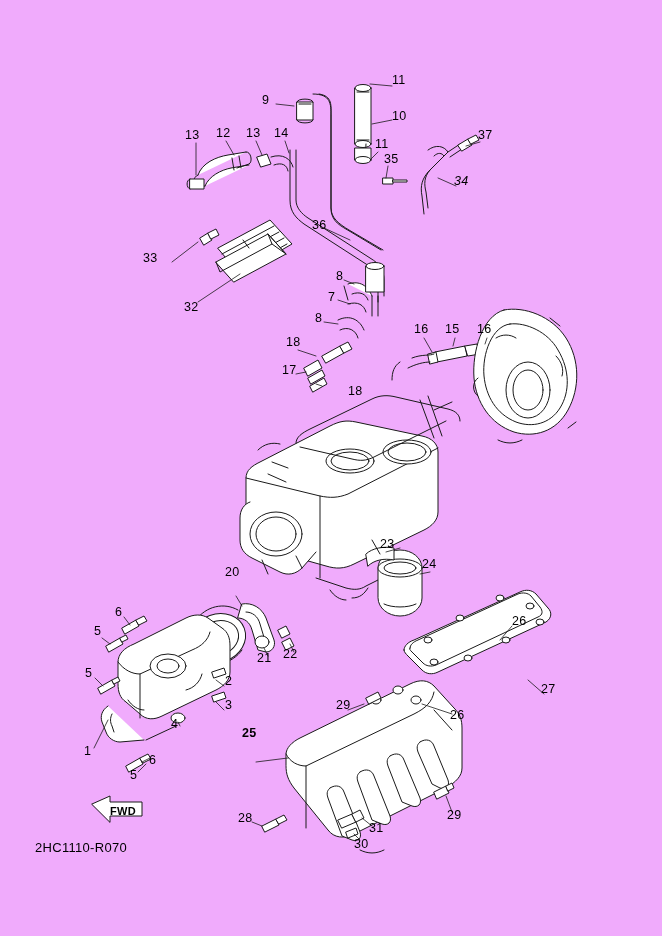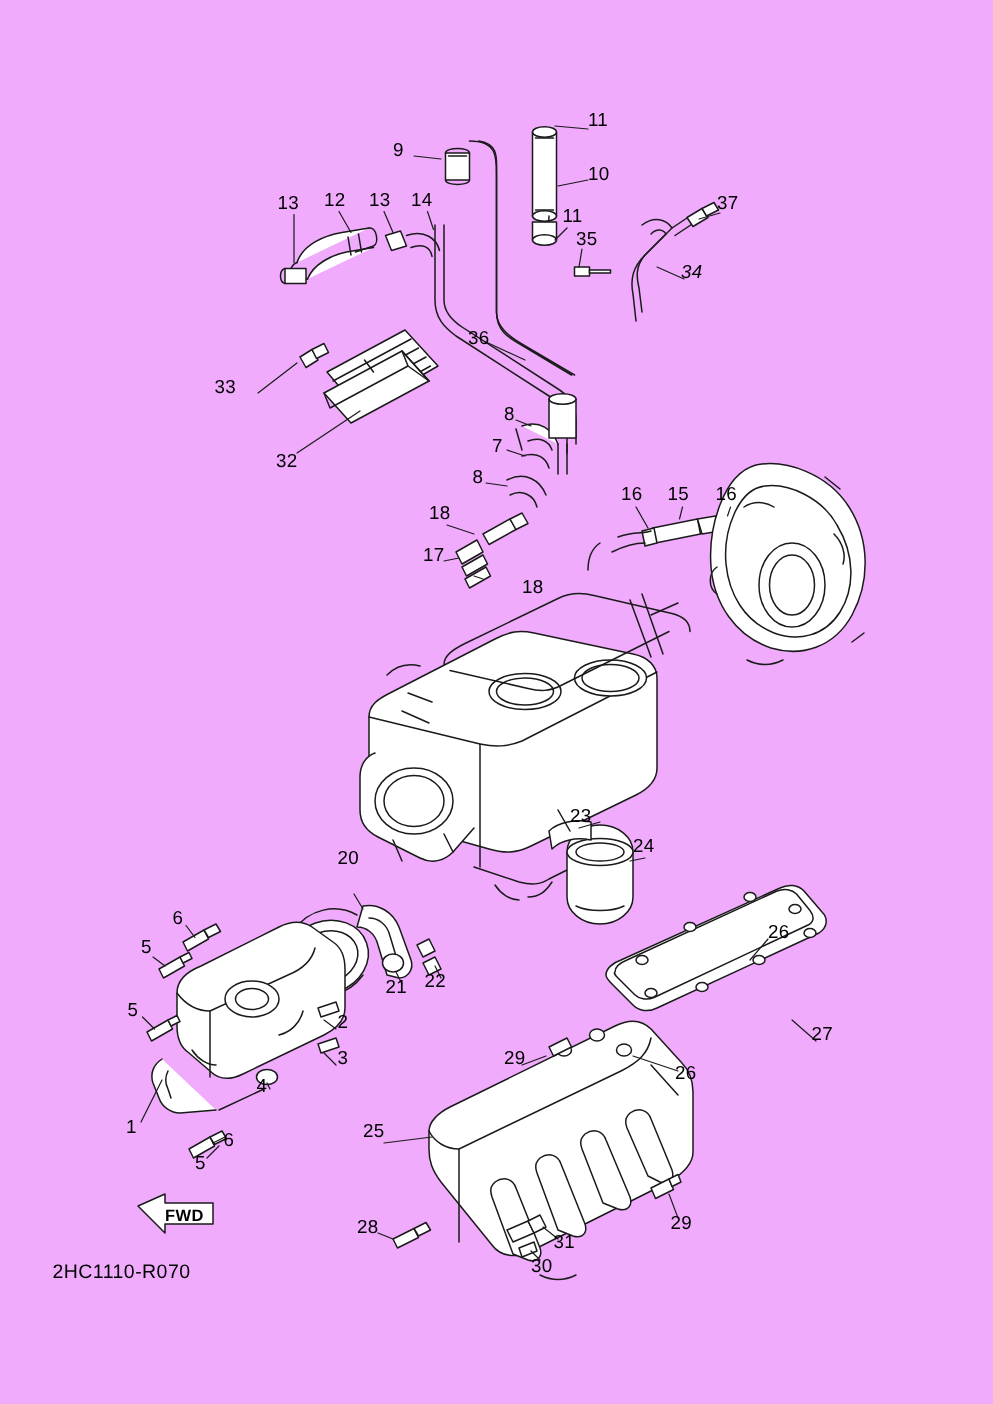--- a/index.html
+++ b/index.html
@@ -425,21 +425,21 @@
   <div class="callout" style="left:85px;  top:667px;">5</div>
   <div class="callout" style="left:225px; top:675px;">2</div>
   <div class="callout" style="left:225px; top:699px;">3</div>
   <div class="callout" style="left:336px; top:699px;">29</div>
   <div class="callout" style="left:450px; top:709px;">26</div>
   <div class="callout" style="left:541px; top:683px;text-align:right;">27</div>
   <div class="callout" style="left:171px; top:718px;">4</div>
   <div class="callout" style="left:84px;  top:745px;">1</div>
   <div class="callout" style="left:149px; top:754px;">6</div>
   <div class="callout" style="left:130px; top:769px;">5</div>
-  <div class="callout" style="left:242px; top:748px;">25</div>
+  <div class="callout" style="left:242px; top:727px;font-weight:bold;">25</div>
   <div class="callout" style="left:447px; top:809px;">29</div>
   <div class="callout" style="left:238px; top:812px;">28</div>
   <div class="callout" style="left:369px; top:822px;">31</div>
   <div class="callout" style="left:354px; top:838px;">30</div>
 
   <div class="fwd-label" style="left:110px; top:805px;">FWD</div>
 
   <div class="partcode" style="left:35px; top:840px;">2HC1110-R070</div>
 
 </div>

